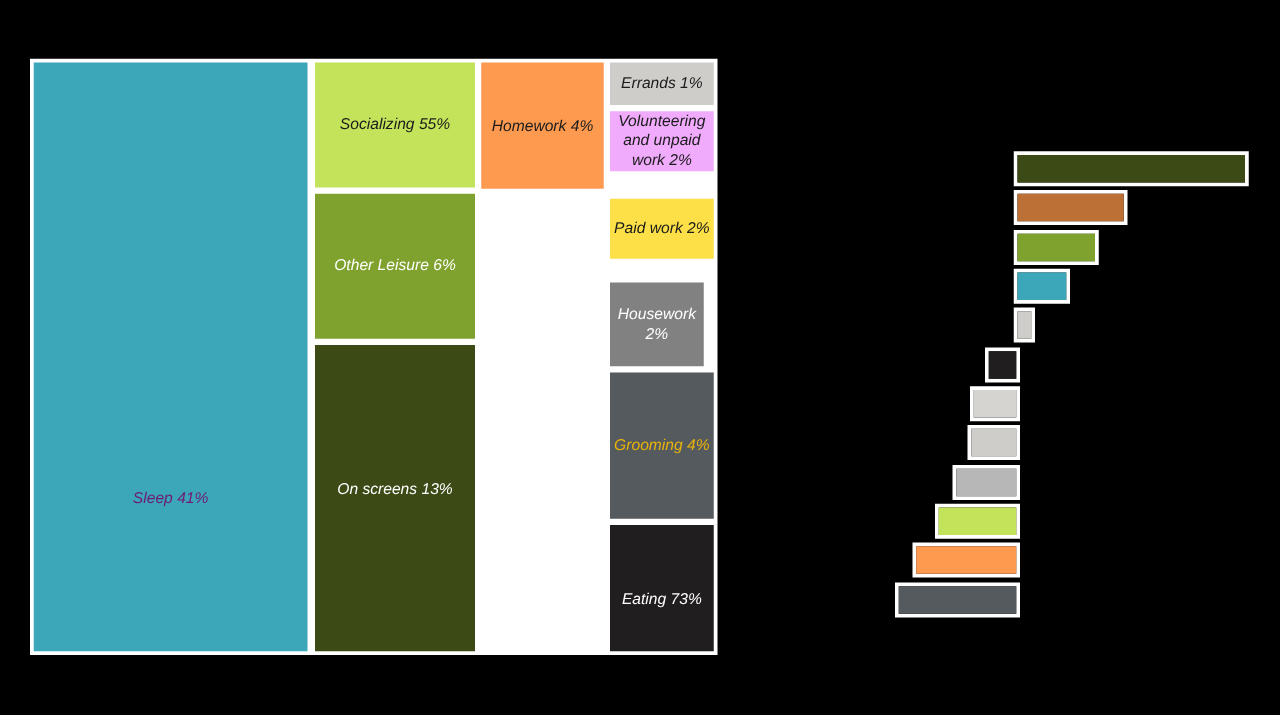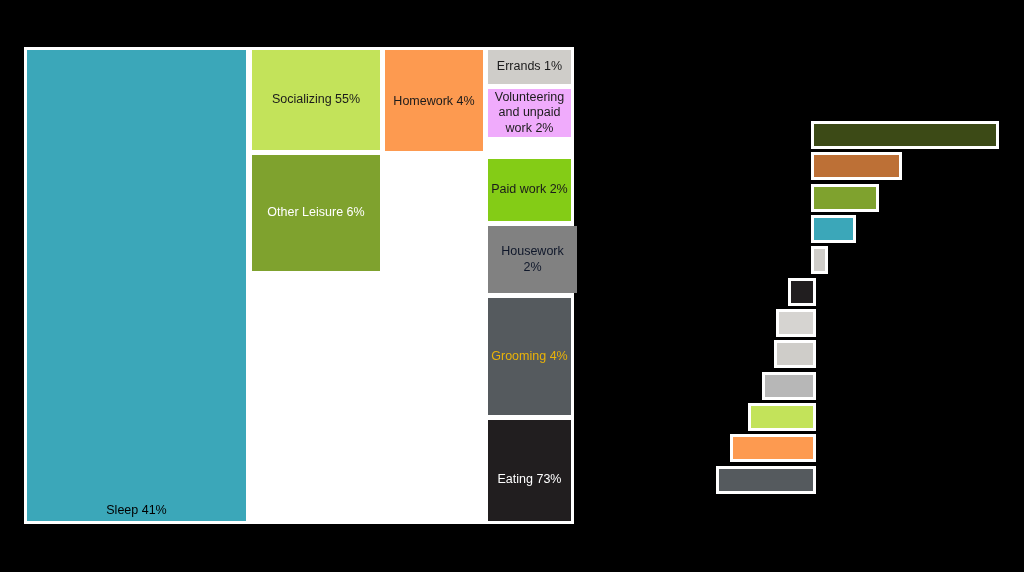--- a/index.html
+++ b/index.html
@@ -38,20 +38,21 @@
     text-align: center;
     font-size: 12.5px;
     line-height: 1.25;
     padding: 2px 3px;
     overflow: hidden;
   }
 
   .tm-cell .tm-label {
     display: block;
     width: 100%;
+    font-style: italic;
   }
 
   
   #barchart-panel {
     position: absolute;
     left: 590px;
     top: 10px;
     width: 424px;
     height: 552px;
   }
@@ -76,42 +77,45 @@
     width: 100%;
     height: 100%;
   }
 </style>
 </head>
 <body>
 
 <div id="stage">
 
   <div id="treemap-panel">
-      <div class="tm-cell" style="left: 3px; top: 3px; width: 219px; height: 471px; background: rgb(59, 167, 185); color: #000000; align-items: flex-end; padding-top: 228px;">
+      <div class="tm-cell" style="left: 3px; top: 3px; width: 219px; height: 471px; background: rgb(59, 167, 185); color: #701a75; align-items: center; padding-top: 228px;">
         <span class="tm-label">Sleep 41%</span>
       </div>
       <div class="tm-cell" style="left: 228px; top: 3px; width: 128px; height: 100px; background: rgb(195, 227, 90); color: rgb(27, 27, 27); align-items: flex-start; padding-top: 42px;">
         <span class="tm-label">Socializing 55%</span>
       </div>
       <div class="tm-cell" style="left: 228px; top: 108px; width: 128px; height: 116px; background: rgb(127, 162, 46); color: rgb(255, 255, 255); align-items: flex-start; padding-top: 50px;">
         <span class="tm-label">Other Leisure 6%</span>
+      </div>
+      <div class="tm-cell" style="left: 228px; top: 229px; width: 128px; height: 245px; background: rgb(60, 74, 22); color: rgb(255, 255, 255); align-items: flex-start; padding-top: 108px;">
+        <span class="tm-label">On screens 13%</span>
       </div>
       <div class="tm-cell" style="left: 361px; top: 3px; width: 98px; height: 101px; background: rgb(253, 154, 80); color: rgb(27, 27, 27); align-items: flex-start; padding-top: 44px; text-align: center;">
         <span class="tm-label">Homework 4%</span>
       </div>
       <div class="tm-cell" style="left: 464px; top: 3px; width: 83px; height: 34px; background: rgb(207, 205, 201); color: rgb(27, 27, 27);">
         <span class="tm-label">Errands 1%</span>
       </div>
       <div class="tm-cell" style="left: 464px; top: 42px; width: 83px; height: 48px; background: #f0abfc; color: rgb(27, 27, 27);">
         <span class="tm-label">Volunteering and unpaid work 2%</span>
       </div>
-      <div class="tm-cell" style="left: 464px; top: 112px; width: 83px; height: 62px; background: #84cc16; color: rgb(27, 27, 27);">
+      <div class="tm-cell" style="left: 464px; top: 112px; width: 83px; height: 48px; background: #fde047; color: rgb(27, 27, 27);">
         <span class="tm-label">Paid work 2%</span>
       </div>
-      <div class="tm-cell" style="left: 464px; top: 179px; width: 89px; height: 67px; background: rgb(129, 129, 129); color: #0f172a;">
+      <div class="tm-cell" style="left: 464px; top: 179px; width: 75px; height: 67px; background: rgb(129, 129, 129); color: #ffffff;">
         <span class="tm-label">Housework 2%</span>
       </div>
       <div class="tm-cell" style="left: 464px; top: 251px; width: 83px; height: 117px; background: rgb(85, 90, 94); color: #eab308; align-items: flex-start; padding-top: 51px;">
         <span class="tm-label">Grooming 4%</span>
       </div>
       <div class="tm-cell" style="left: 464px; top: 373px; width: 83px; height: 101px; background: rgb(33, 30, 31); color: rgb(255, 255, 255); align-items: flex-start; padding-top: 52px;">
         <span class="tm-label">Eating 73%</span>
       </div>
     </div>
 

